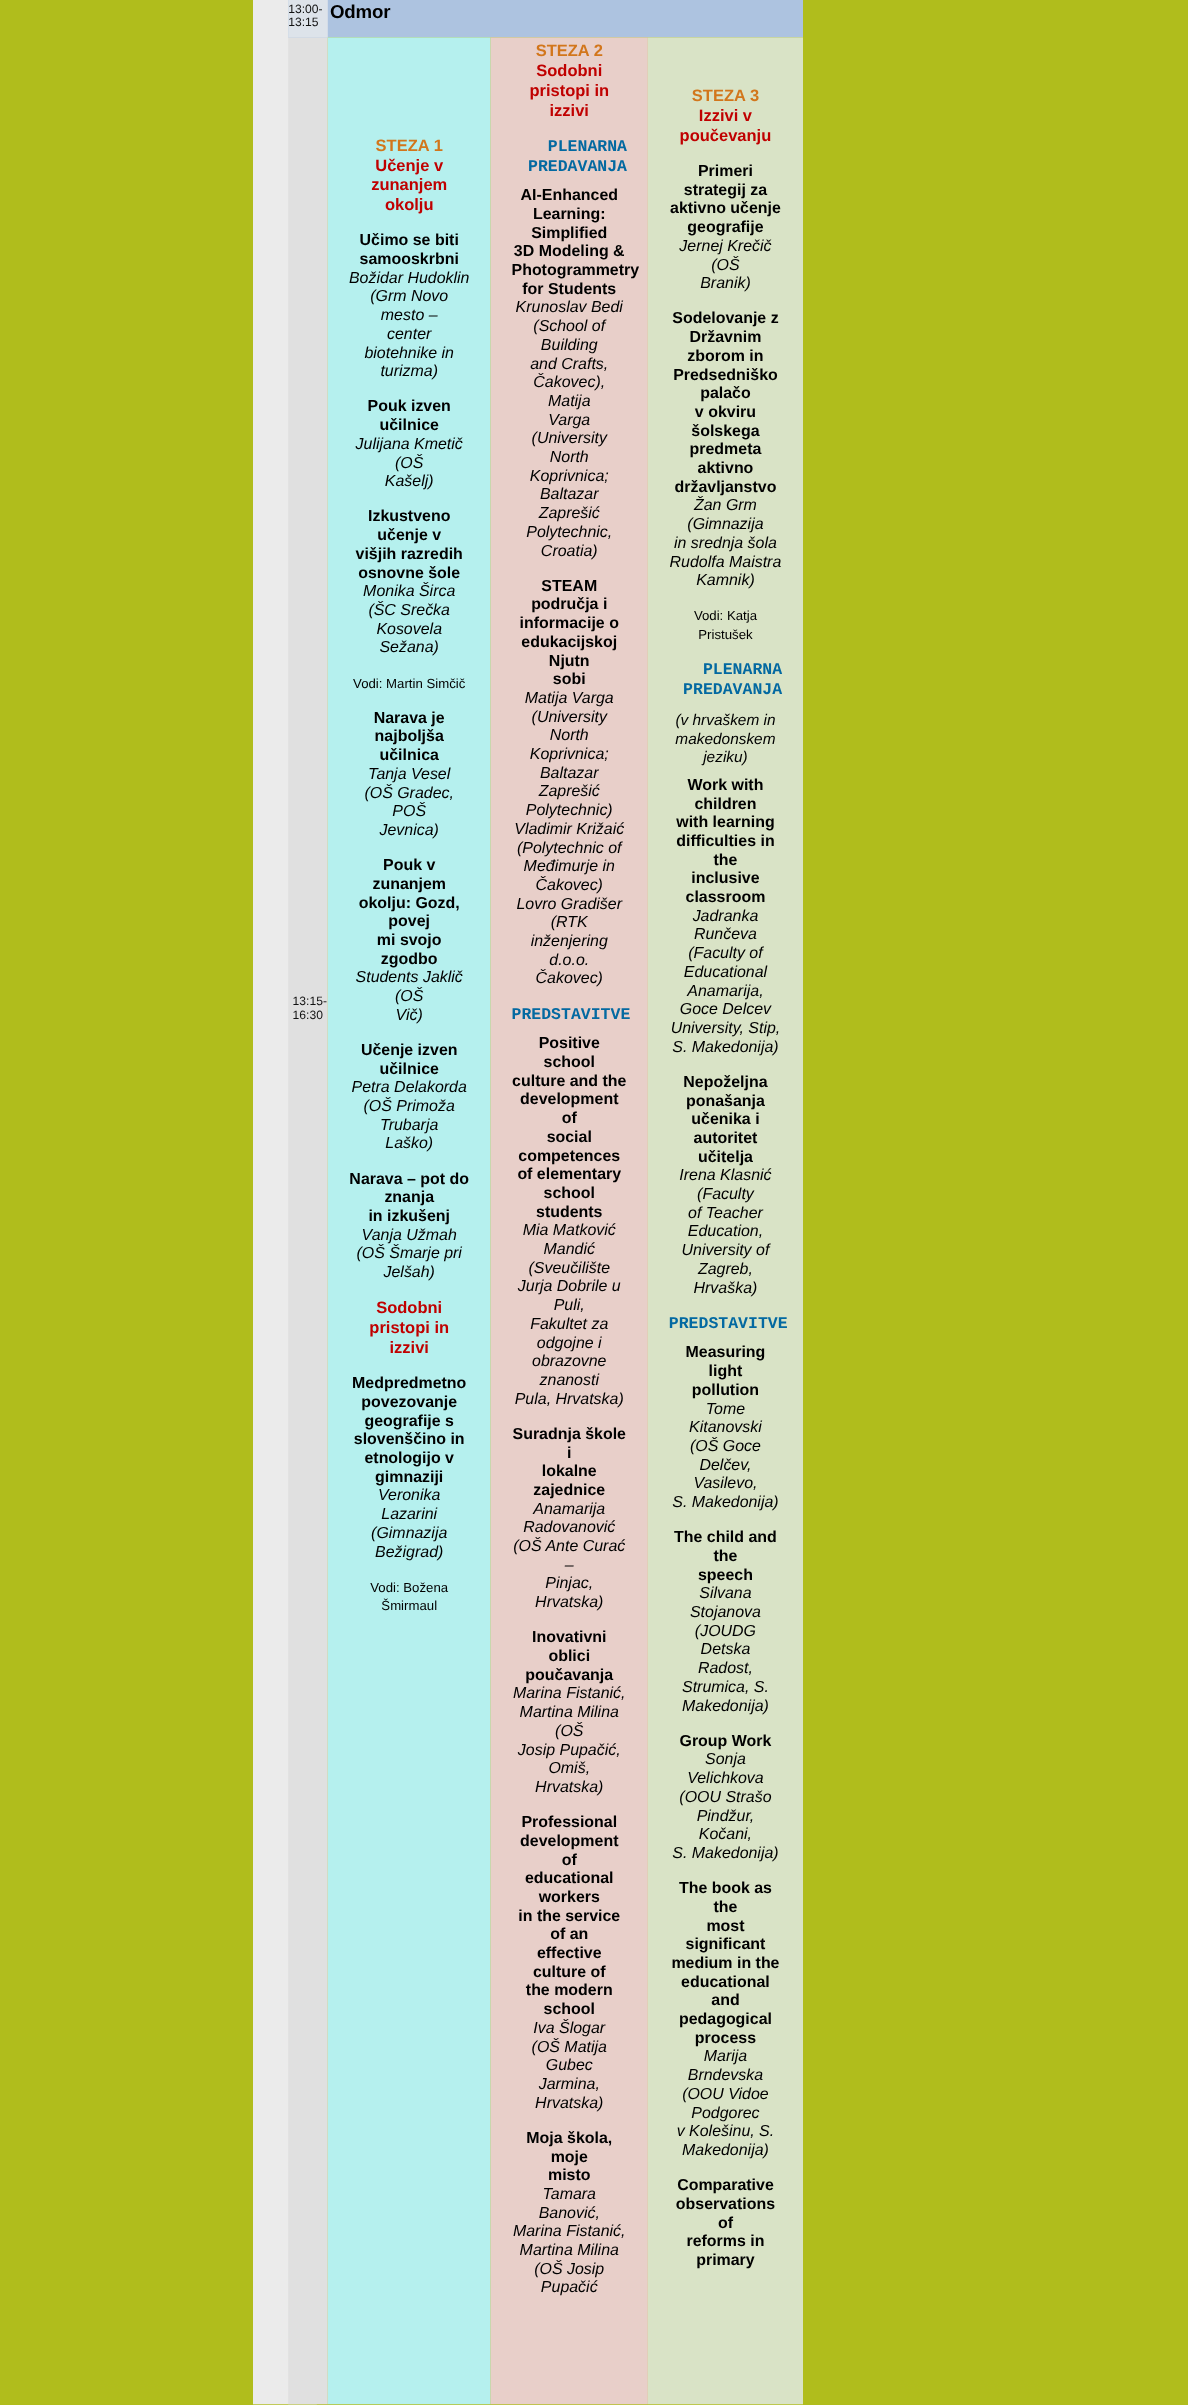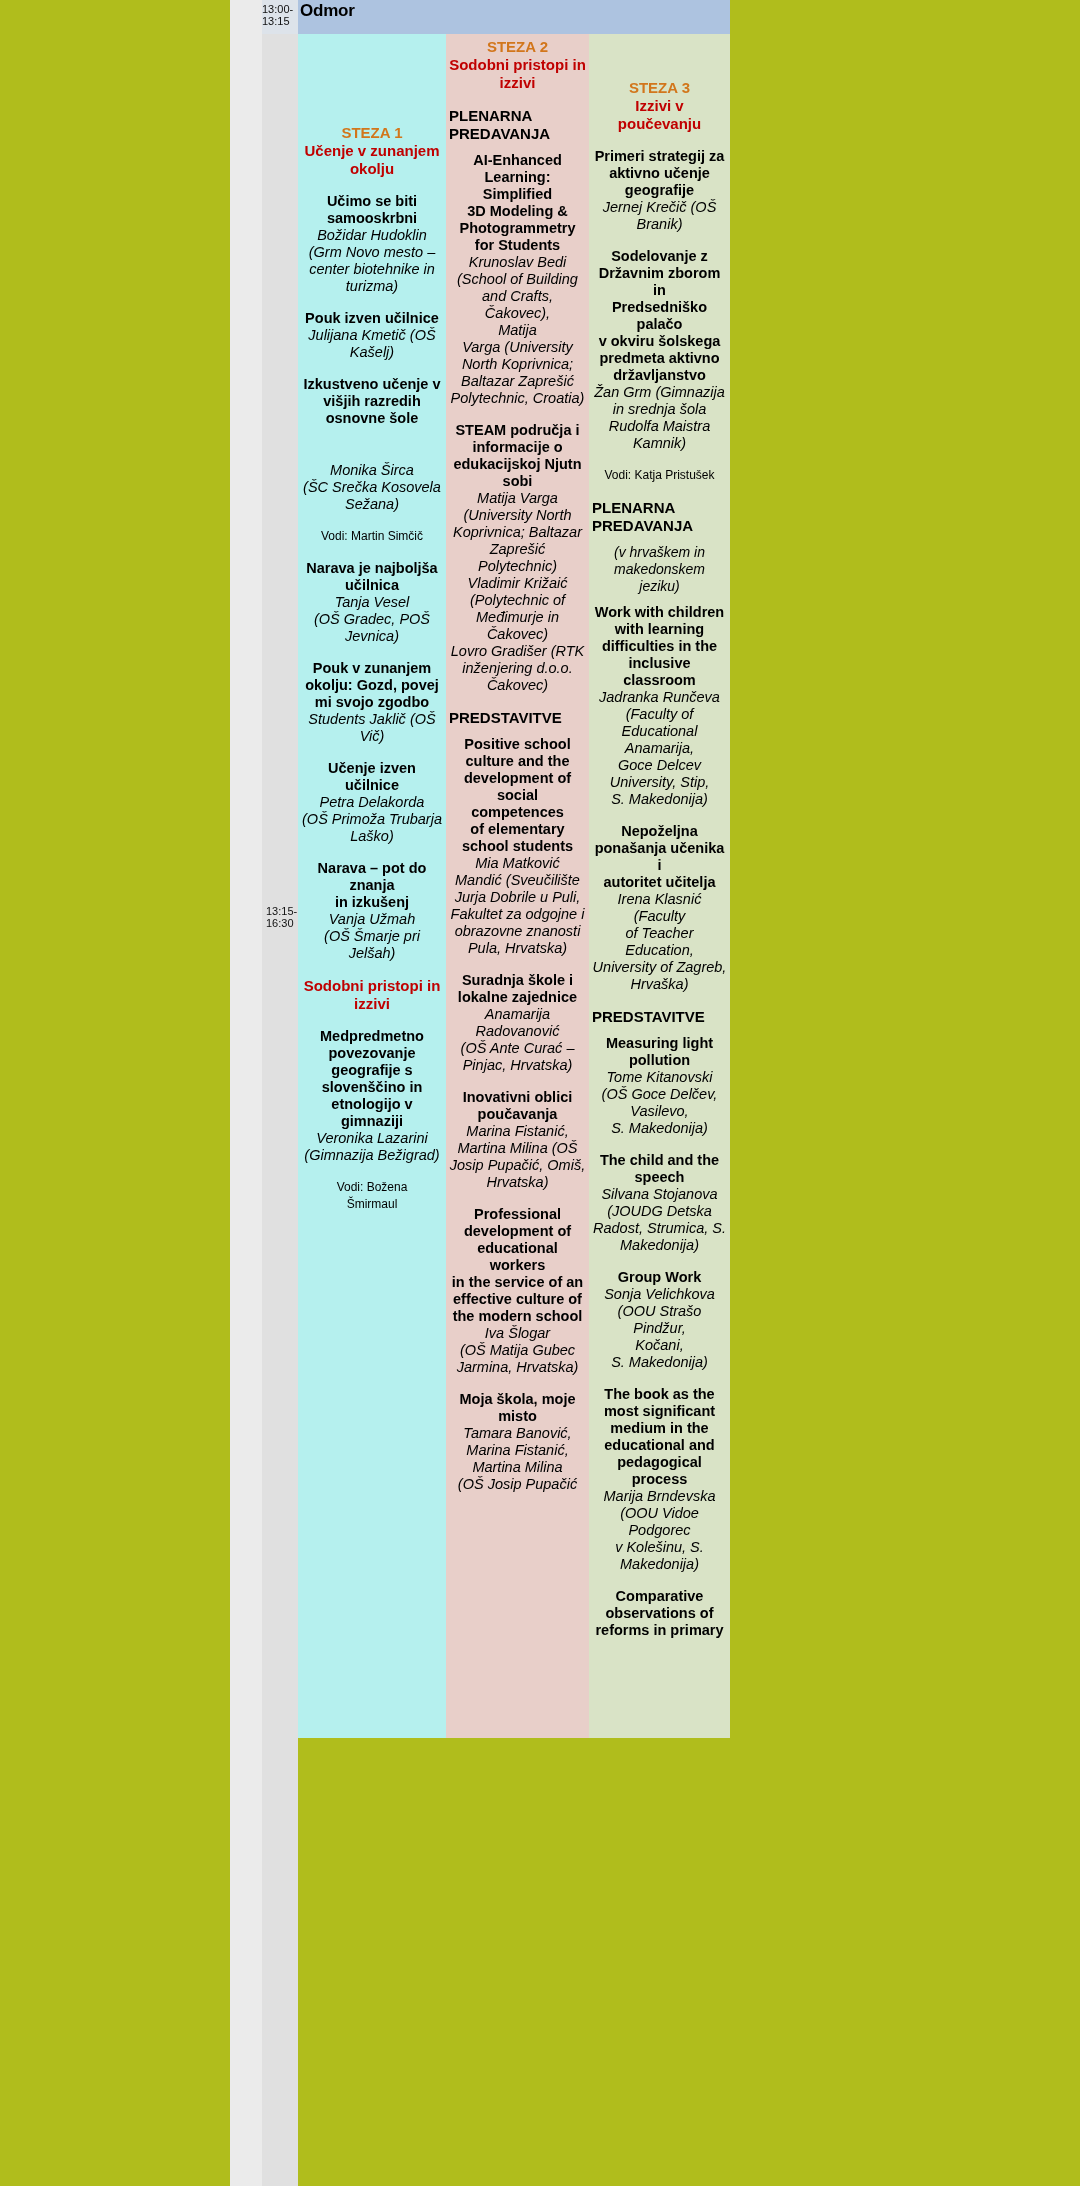--- a/index.html
+++ b/index.html
@@ -55,48 +55,49 @@
   
   .tracks {
     position: absolute;
     left: 298px; top: 34px;
     width: 432px;
     height: 2152px;
     display: flex;
     align-items: flex-start;
   }
   .col {
-    height: 1704px;
+    height: 2152px;
     overflow: hidden;
-    padding: 0 3px;
+    padding: 0 19px;
   }
   .col1 { width: 148px; background: #b5f0ee; }
   .col2 { width: 143px; background: #e8cfc9; }
   .col3 { width: 141px; background: #d9e3c6; }
 
   .track-name {
     text-align: center;
     font-weight: bold;
     font-size: 15px;
     color: #d2761b;
     line-height: 18px;
   }
   .track-sub {
     text-align: center;
     font-weight: bold;
     font-size: 15px;
     color: #c00000;
     line-height: 18px;
   }
   .section-head {
-    text-align: left;
+    text-align: right;
     font-weight: bold;
     font-size: 15px;
-    color: #000000;
+    color: #0369a1;
     line-height: 18px;
+    font-family: Liberation Mono, monospace;
   }
   .section-note {
     text-align: center;
     font-style: italic;
     font-size: 14px;
     color: #000000;
     line-height: 17px;
   }
   .talk-title {
     text-align: center;
@@ -168,21 +169,21 @@
 center biotehnike in
 turizma)</div>
           <div class="gap"></div>
           <div class="talk-title" style="white-space: pre-line;">Pouk izven učilnice</div>
           <div class="talk-author" style="white-space: pre-line;">Julijana Kmetič (OŠ
 Kašelj)</div>
           <div class="gap"></div>
           <div class="talk-title" style="white-space: pre-line;">Izkustveno učenje v
 višjih razredih
 osnovne šole</div>
-          <div class="talk-author" style="white-space: pre-line; margin-top: 35px;">Monika Širca
+          <div class="talk-author" style="white-space: pre-line;">Monika Širca
 (ŠC Srečka Kosovela
 Sežana)</div>
           <div class="gap"></div>
           <div class="moderator" style="white-space: pre-line;">Vodi: Martin Simčič</div>
           <div class="gap"></div>
           <div class="talk-title" style="white-space: pre-line;">Narava je najboljša
 učilnica</div>
           <div class="talk-author" style="white-space: pre-line;">Tanja Vesel
 (OŠ Gradec, POŠ
 Jevnica)</div>

